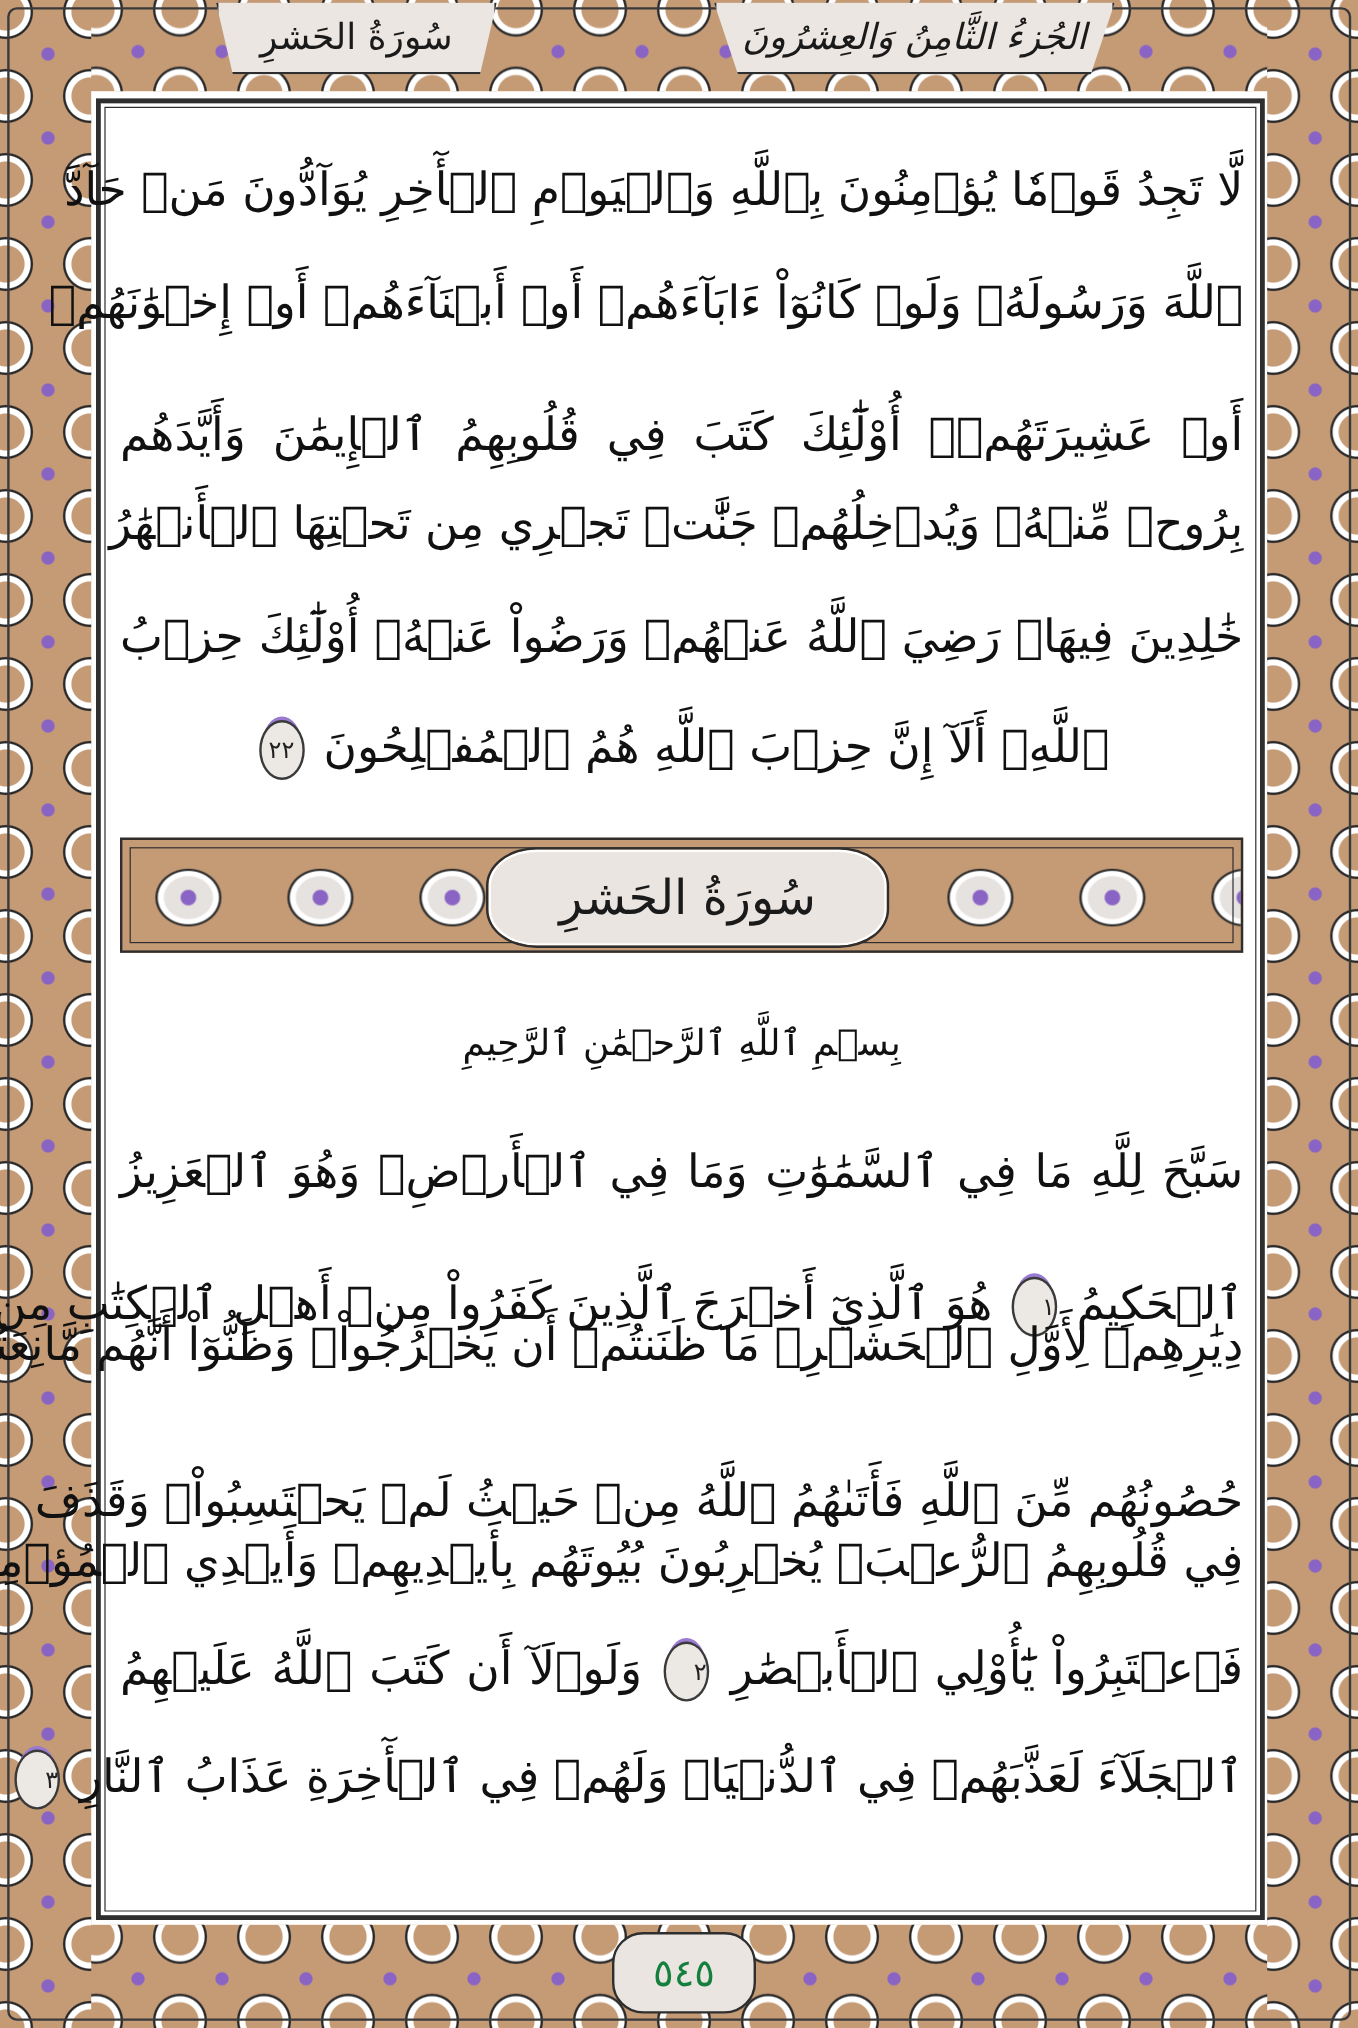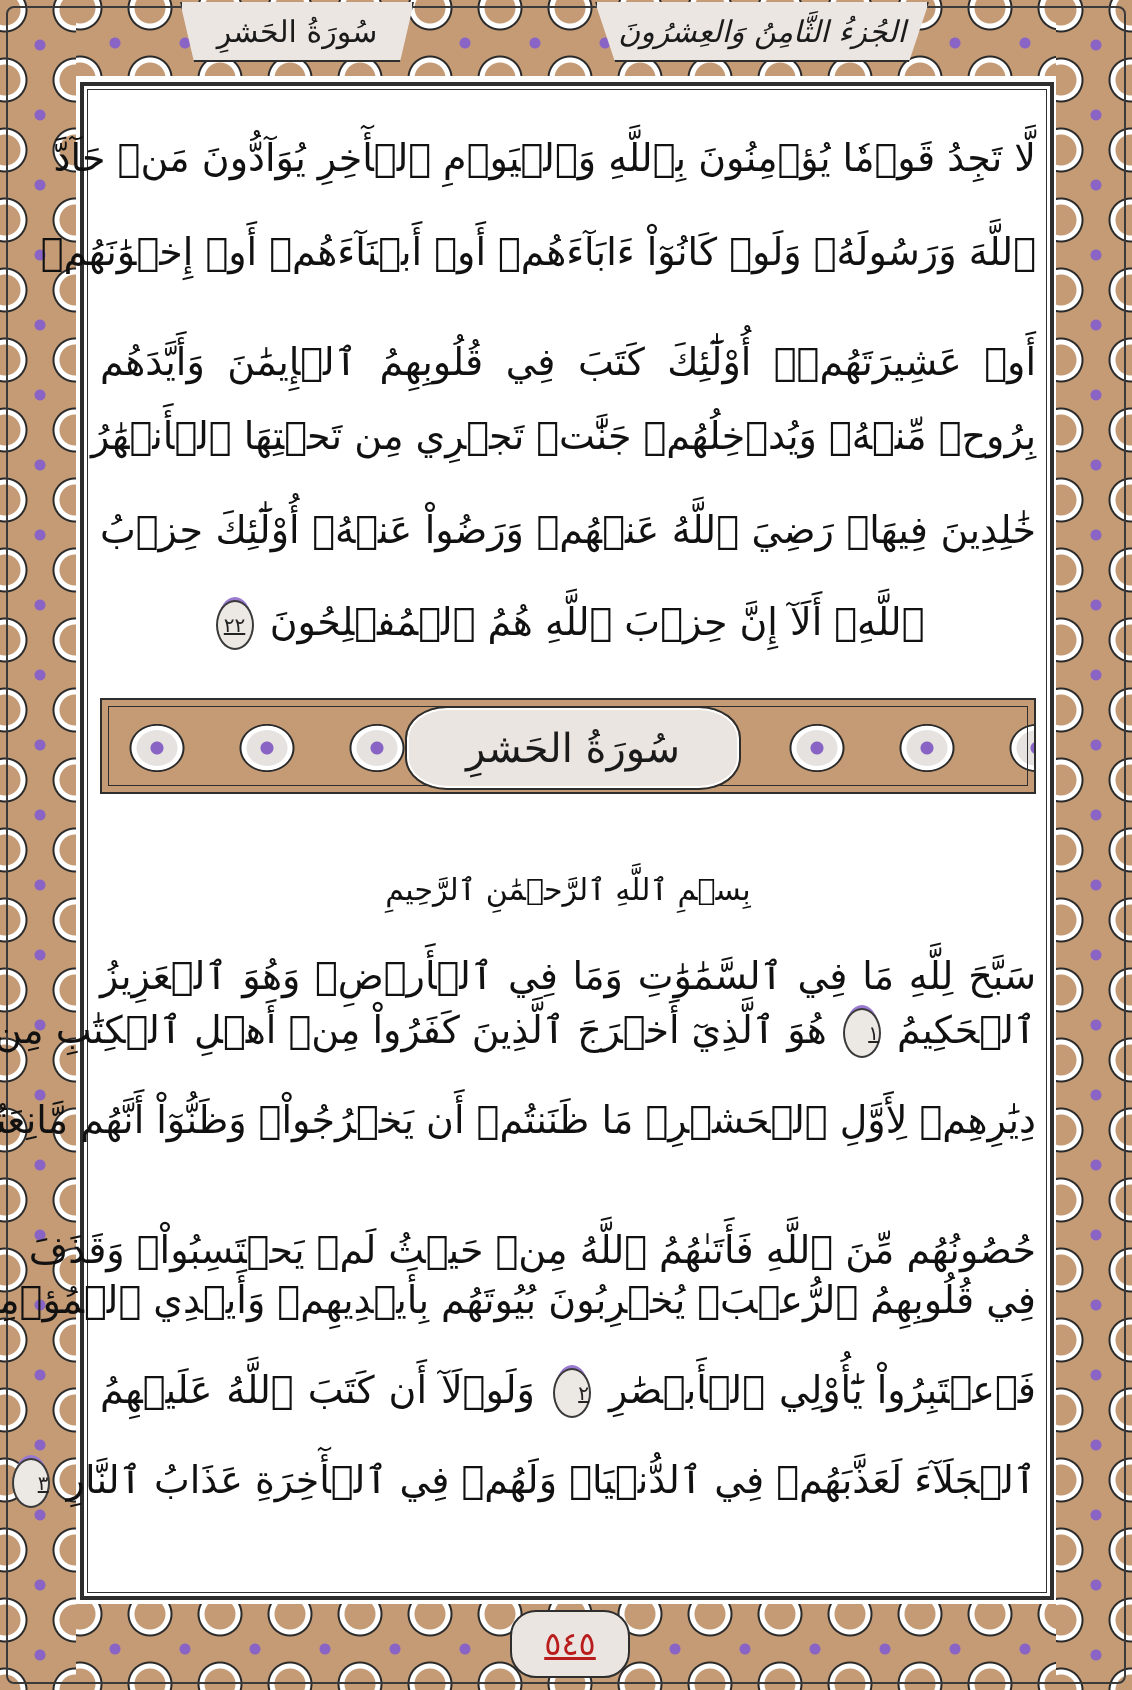--- a/index.html
+++ b/index.html
@@ -67,21 +67,20 @@
     .ayah-marker {
       display: inline-block; vertical-align: middle;
       width: 34px; height: 46px; margin: 0 4px;
       border-radius: 50%;
       background: #ece8e4;
       border: 2px solid #3a3a3a;
       box-shadow: 0 -6px 0 -3px #9a7ad0;
       position: relative;
       font-size: 20px; line-height: 46px; text-align: center; color: #222;
       direction: rtl;
-      text-decoration: underline;
     }
 
     
     .surah-banner {
       position: absolute; left: 100px; top: 698px; width: 936px; height: 96px;
       box-sizing: border-box;
       border: 2px solid #2e2e2e;
       background-color: #c59b76;
       background-image:
         radial-gradient(circle at 50% 50%, #8a64c4 0 6px, transparent 7px),
@@ -104,21 +103,21 @@
       direction: rtl;
     }
 
     
     .page-number-box {
       position: absolute; left: 510px; top: 1610px; width: 116px; height: 64px;
       background: #ebe5e1;
       border: 2px solid #2e2e2e;
       border-radius: 26px;
       display: flex; align-items: center; justify-content: center;
-      font-family: "DejaVu Sans", sans-serif; font-size: 32px; color: #b91c1c; text-decoration: underline;
+      font-family: "DejaVu Sans", sans-serif; font-size: 32px; color: #15803d;
     }
   </style>
 </head>
 <body>
 
 <div class="outer-border">
   <div class="orn-band band-top"></div>
   <div class="orn-band band-bottom"></div>
   <div class="orn-band band-left"></div>
   <div class="orn-band band-right"></div>
@@ -138,25 +137,25 @@
 <div class="line center" style="top:592px">
   <span>ٱللَّهِۚ أَلَآ إِنَّ حِزۡبَ ٱللَّهِ هُمُ ٱلۡمُفۡلِحُونَ</span>
   <span class="ayah-marker">٢٢</span>
 </div>
 
 <div class="surah-banner">
   <div class="surah-banner-inner"></div>
   <div class="surah-title-box">سُورَةُ الحَشرِ</div>
 </div>
 
-<div class="line center basmala" style="top:860px">بِسۡمِ ٱللَّهِ ٱلرَّحۡمَٰنِ ٱلرَّحِيمِ</div>
+<div class="line center basmala" style="top:840px">بِسۡمِ ٱللَّهِ ٱلرَّحۡمَٰنِ ٱلرَّحِيمِ</div>
 
 <div class="line" style="top:946px">سَبَّحَ لِلَّهِ مَا فِي ٱلسَّمَٰوَٰتِ وَمَا فِي ٱلۡأَرۡضِۖ وَهُوَ ٱلۡعَزِيزُ</div>
 
-<div class="line" style="top:1000px">
+<div class="line" style="top:1056px">
   <span>ٱلۡحَكِيمُ</span>
   <span class="ayah-marker">١</span>
   <span>هُوَ ٱلَّذِيٓ أَخۡرَجَ ٱلَّذِينَ كَفَرُواْ مِنۡ أَهۡلِ ٱلۡكِتَٰبِ مِن</span>
 </div>
 
 <div class="line" style="top:1090px">دِيَٰرِهِمۡ لِأَوَّلِ ٱلۡحَشۡرِۚ مَا ظَنَنتُمۡ أَن يَخۡرُجُواْۖ وَظَنُّوٓاْ أَنَّهُم مَّانِعَتُهُمۡ</div>
 <div class="line" style="top:1220px">حُصُونُهُم مِّنَ ٱللَّهِ فَأَتَىٰهُمُ ٱللَّهُ مِنۡ حَيۡثُ لَمۡ يَحۡتَسِبُواْۖ وَقَذَفَ</div>
 <div class="line" style="top:1270px">فِي قُلُوبِهِمُ ٱلرُّعۡبَۚ يُخۡرِبُونَ بُيُوتَهُم بِأَيۡدِيهِمۡ وَأَيۡدِي ٱلۡمُؤۡمِنِينَ</div>
 
 <div class="line" style="top:1360px">

